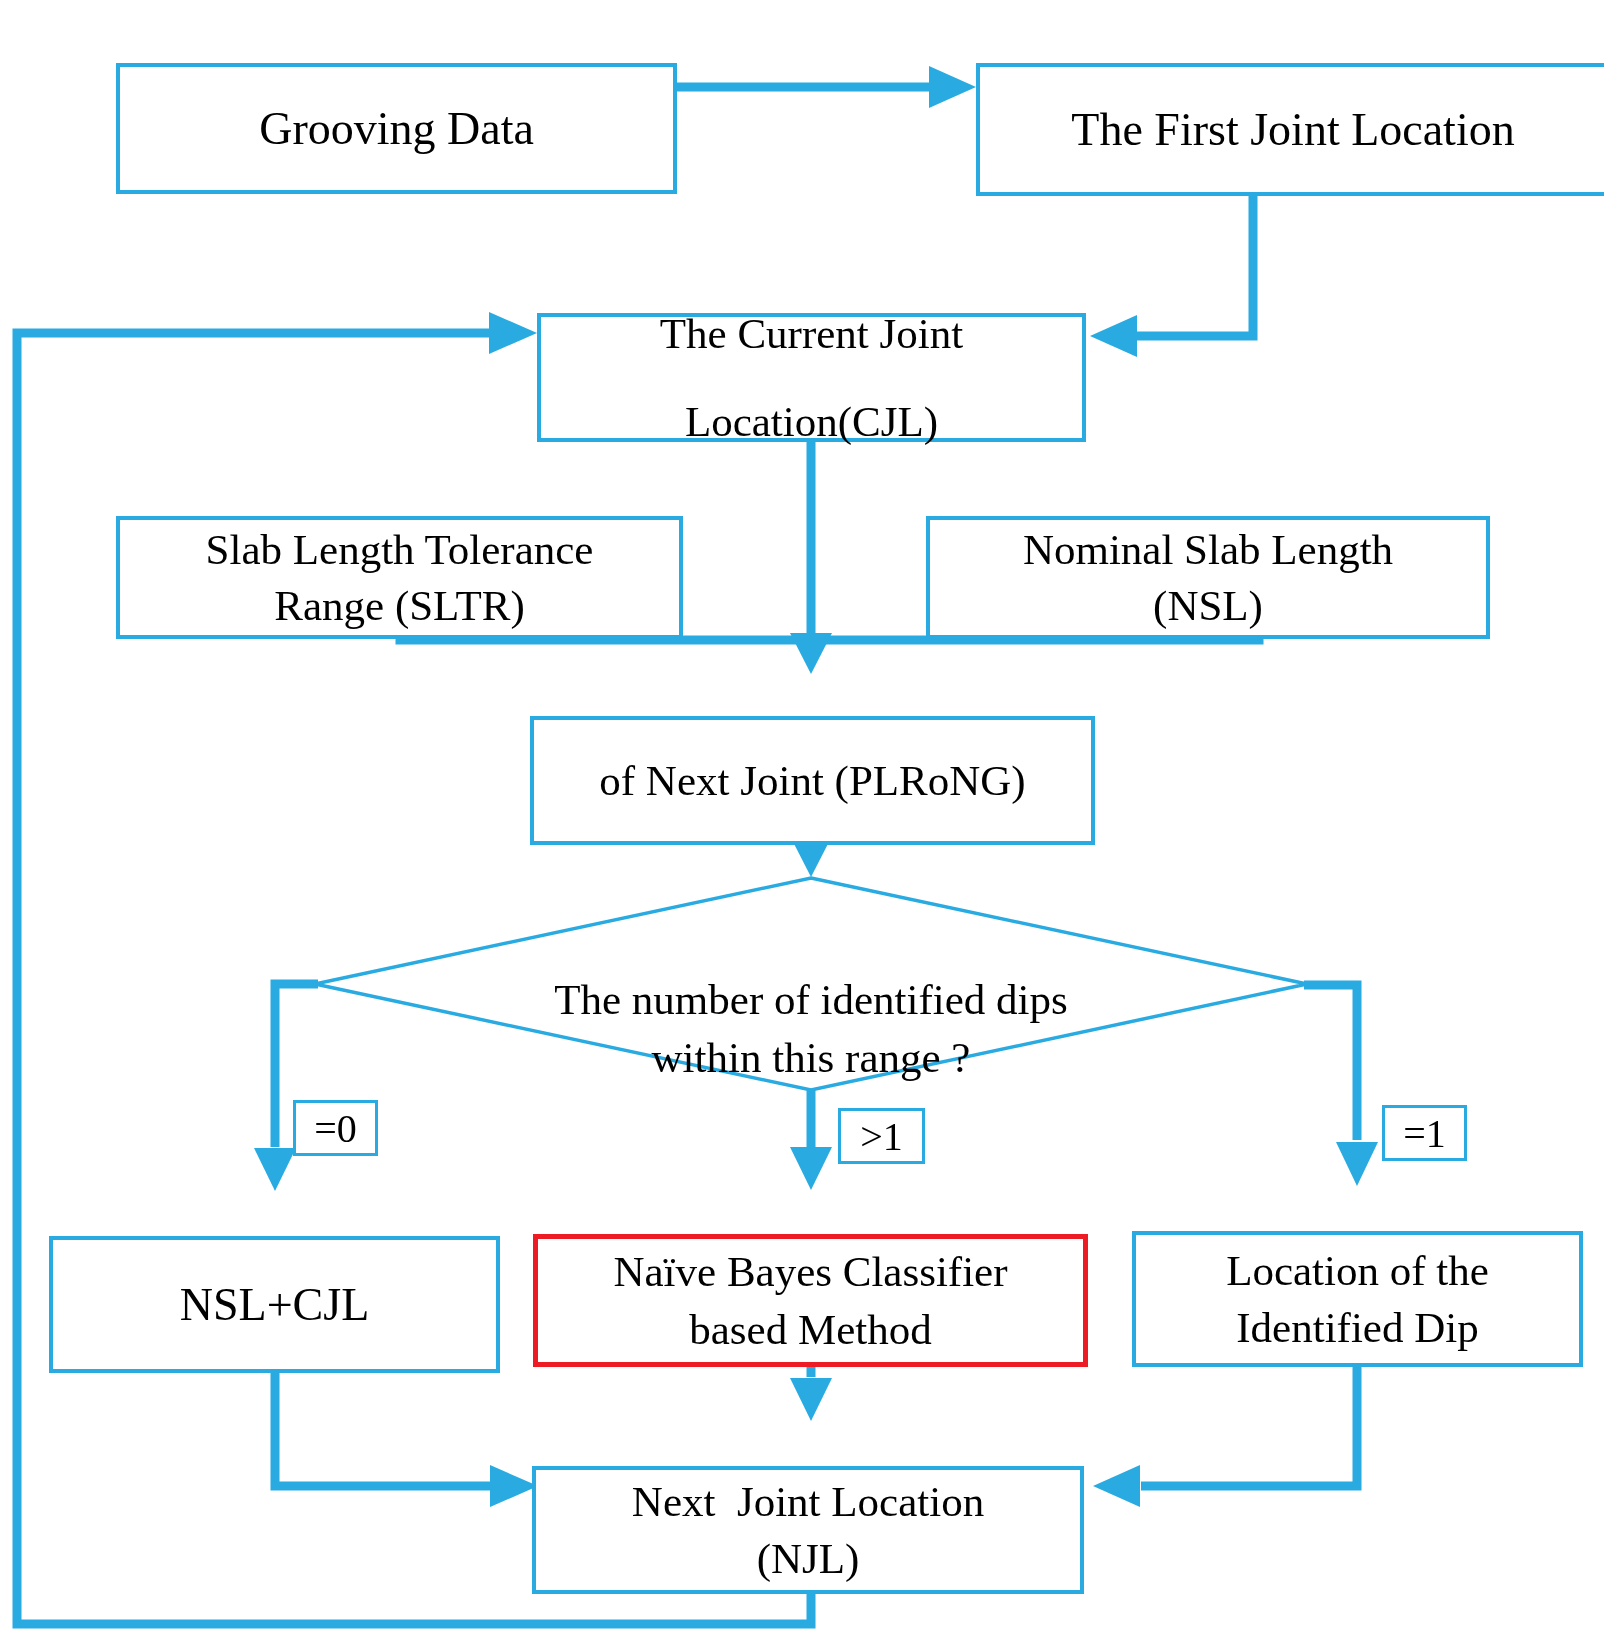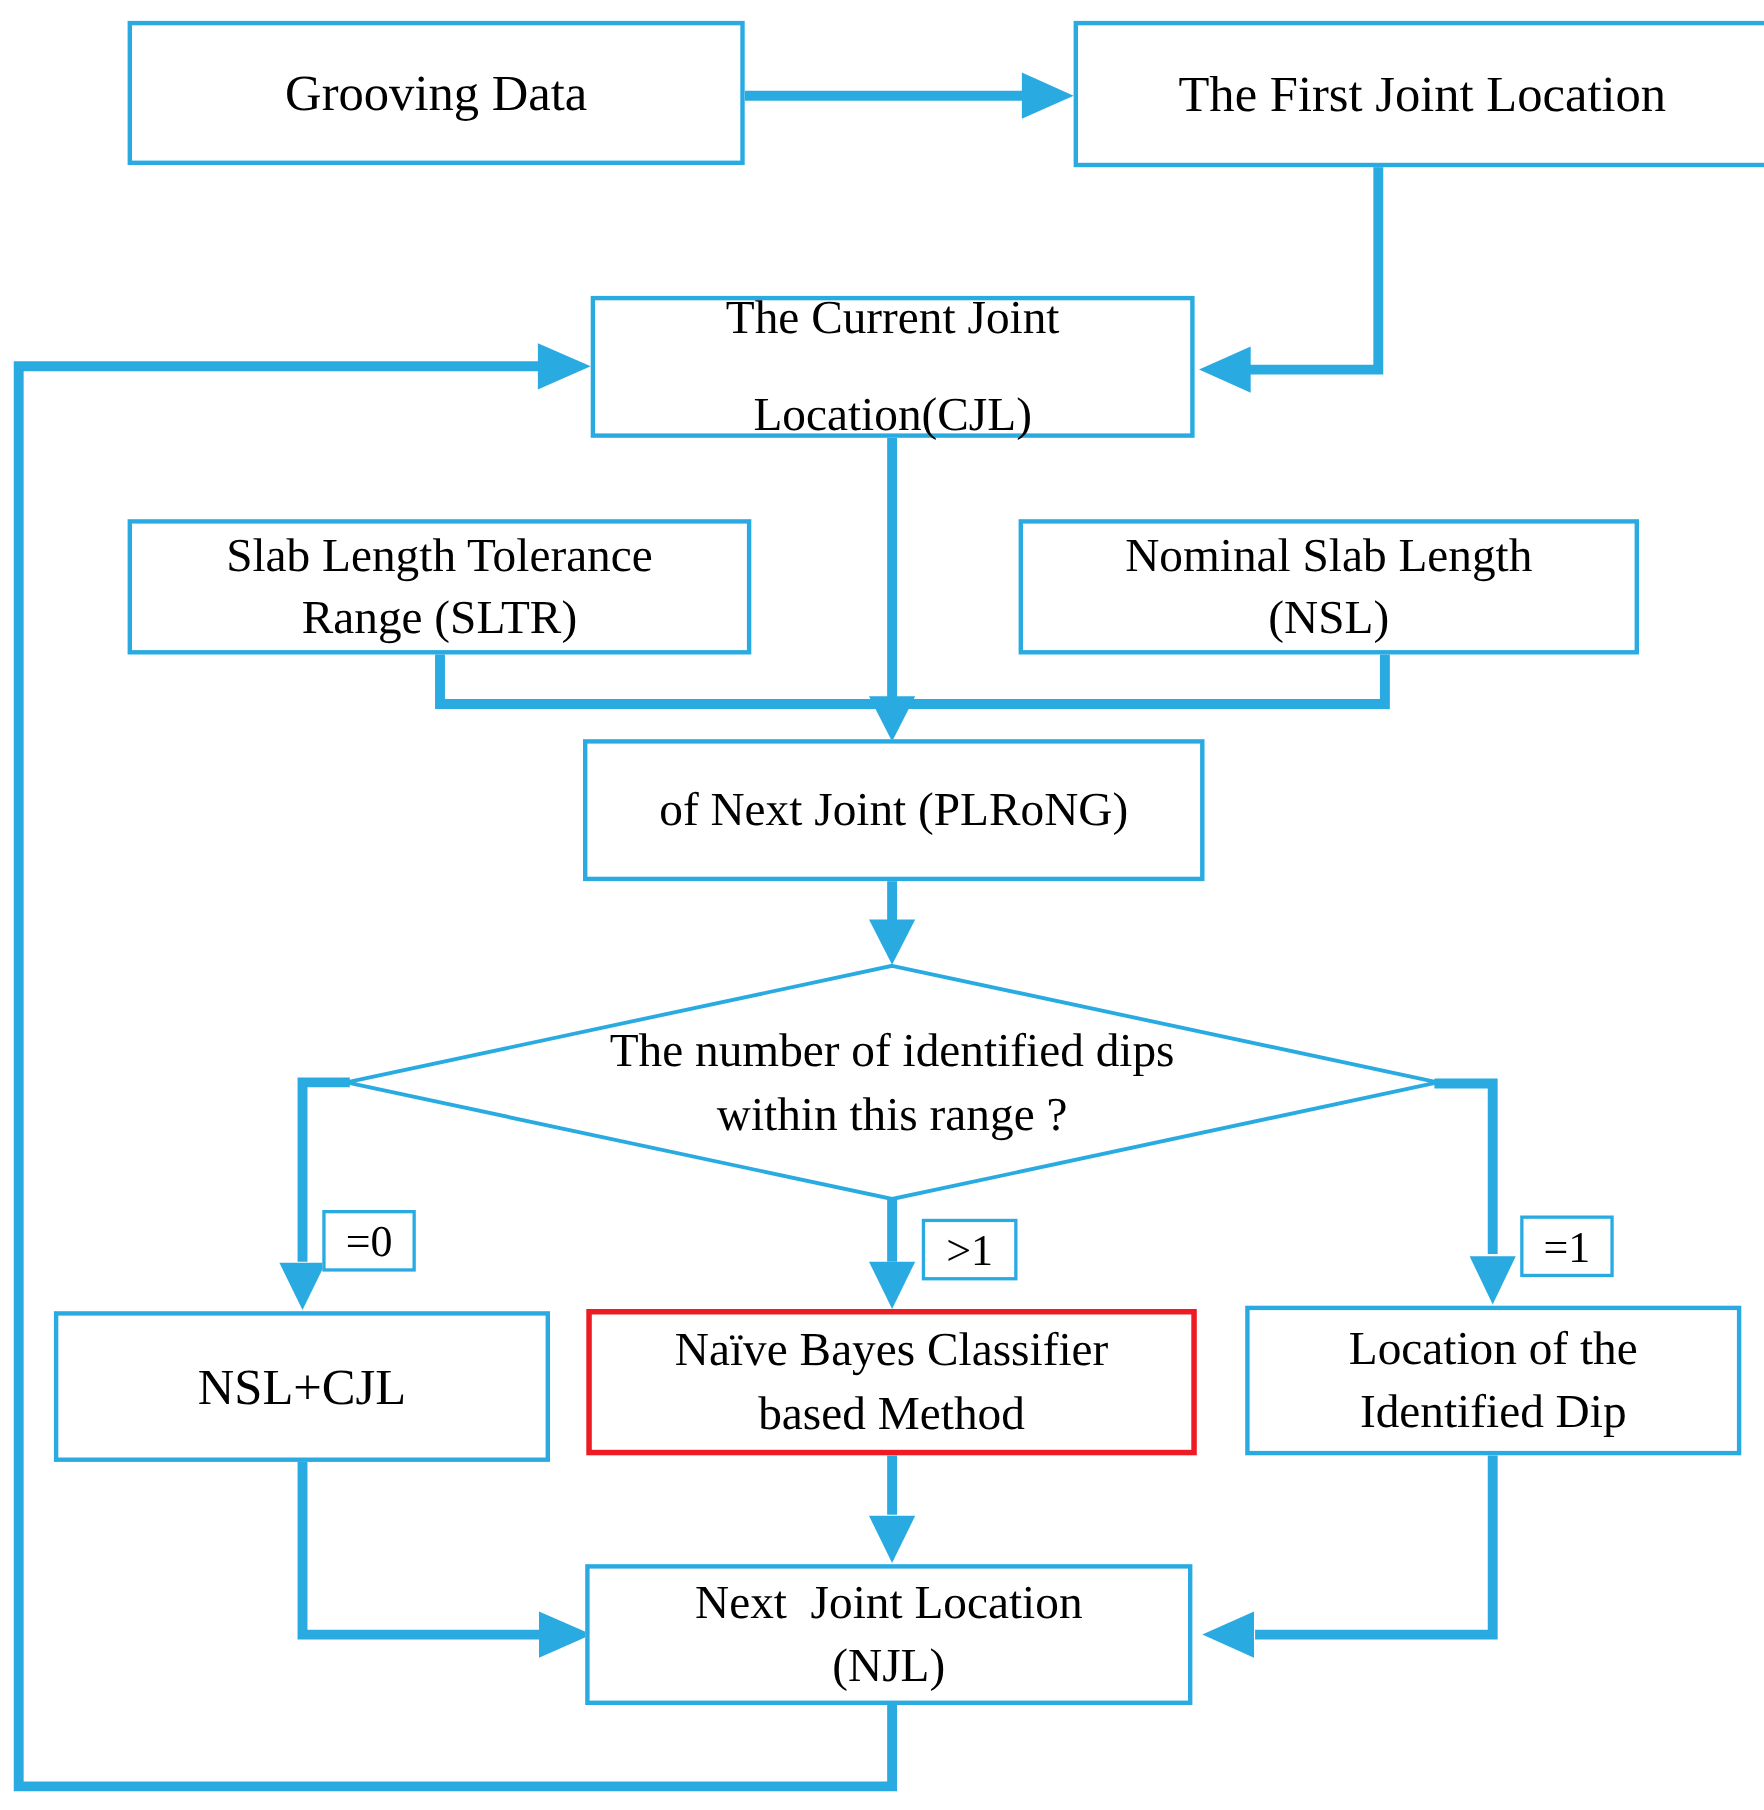--- a/index.html
+++ b/index.html
@@ -15,20 +15,21 @@
   .node{
     position:absolute;z-index:2;
     box-sizing:border-box;
     background:#fff;
     border:4px solid var(--line,#29ABE2);
     display:flex;flex-direction:column;
     align-items:center;justify-content:center;
     text-align:left;
     font-size:43px;line-height:1.33;
     white-space:pre-wrap;
+    margin-top:44px;
   }
   .node.alert{border:5px solid var(--alert,#ED1C24);}
   .node.plain{border:none;background:transparent;z-index:3;}
   .edge-label{
     position:absolute;z-index:3;
     box-sizing:border-box;
     background:#fff;
     border:3px solid var(--line,#29ABE2);
     display:flex;align-items:center;justify-content:center;
     font-size:40px;

